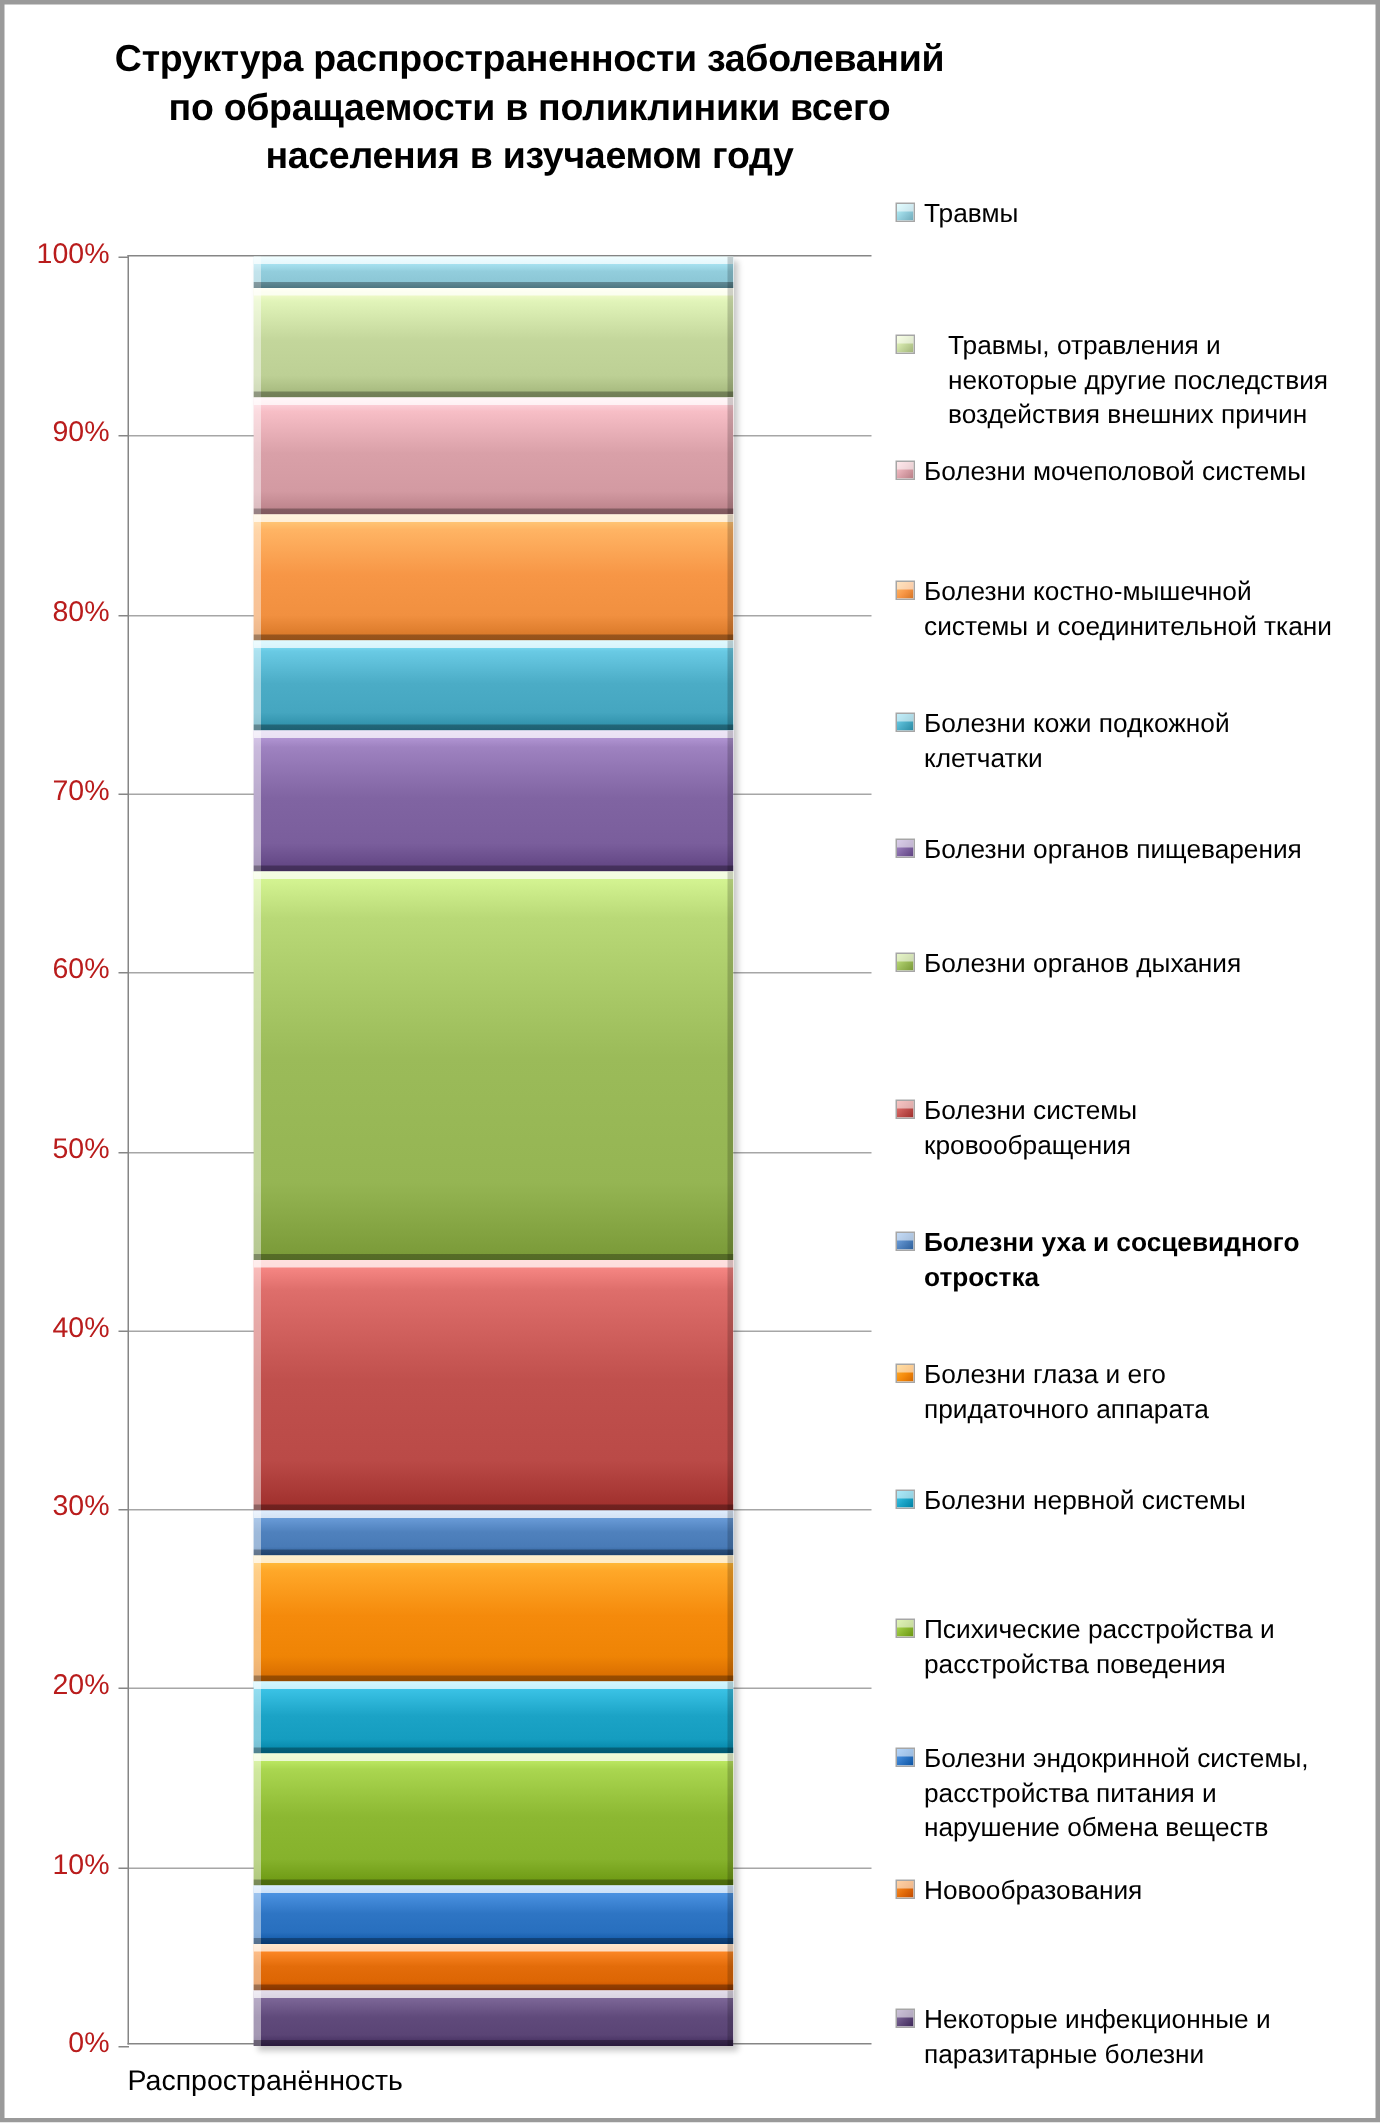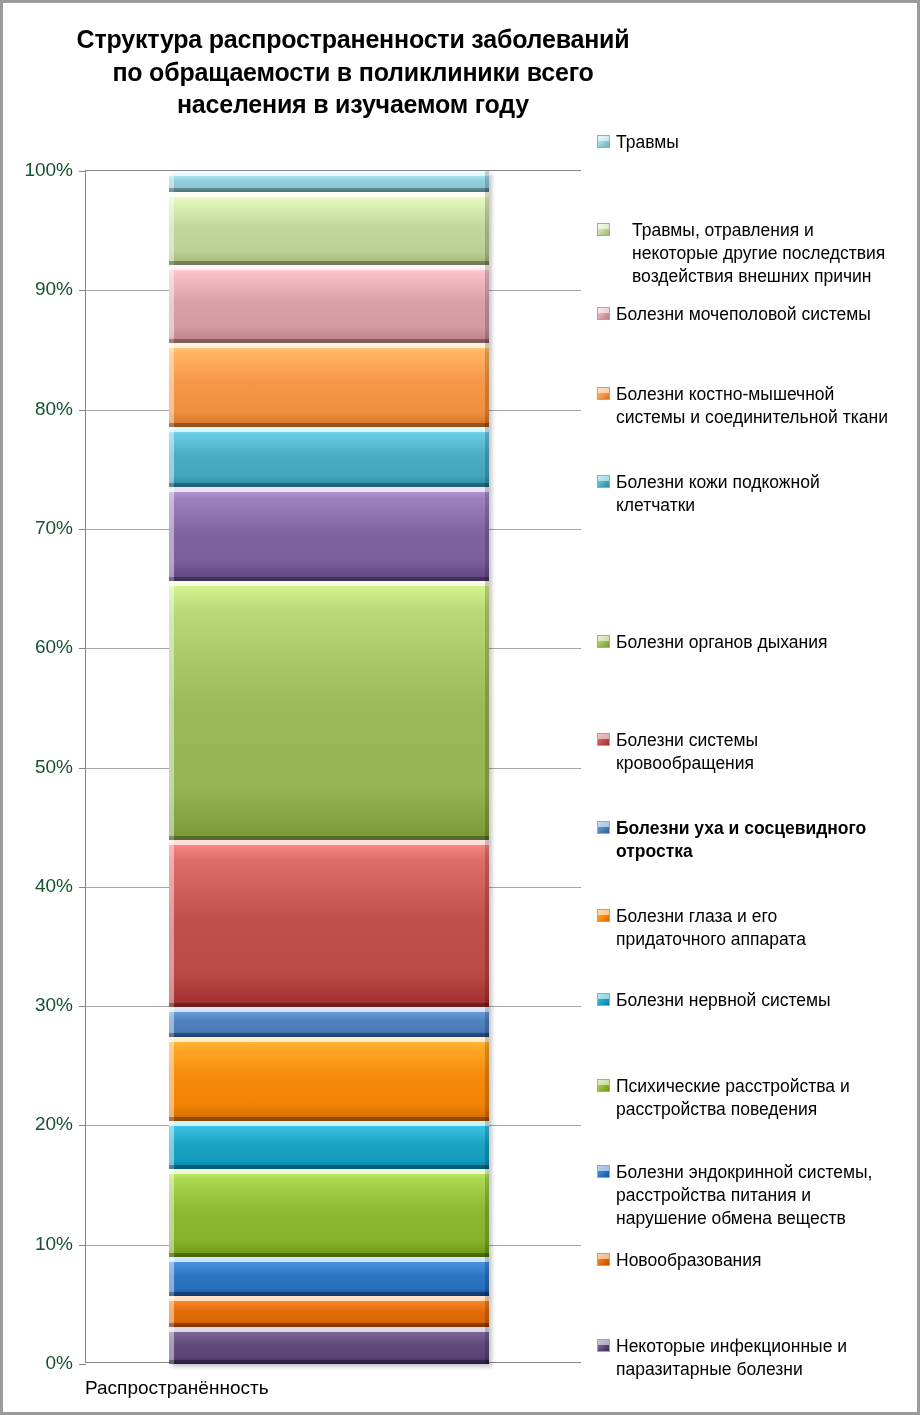--- a/index.html
+++ b/index.html
@@ -59,21 +59,21 @@
     left: -7px;
   }
 
   
   .y-label {
     position: absolute;
     right: 850px;
     width: 70px;
     text-align: right;
     font-size: 19px;
-    color: #14532d;
+    color: #b91c1c;
     transform: translateY(-50%);
   }
   #y-axis-labels {
     position: absolute;
     left: 0; top: 0;
     width: 920px; height: 1415px;
     pointer-events: none;
   }
   #y-axis-labels .y-label {
     right: auto;
@@ -362,20 +362,27 @@
 системы и соединительной ткани</span>
       </div>
       <div class="legend-item" style="top: 340px;">
         <span class="legend-swatch">
           <span class="sw-face" style="background: linear-gradient(135deg, rgb(120, 217, 243) 0%, rgb(75, 172, 198) 55%, rgb(40, 137, 163) 100%);"></span>
           <span class="sw-hl"></span>
         </span>
         <span class="legend-label">Болезни кожи подкожной
 клетчатки</span>
       </div>
+      <div class="legend-item" style="top: 424px;">
+        <span class="legend-swatch">
+          <span class="sw-face" style="background: linear-gradient(135deg, rgb(173, 145, 207) 0%, rgb(128, 100, 162) 55%, rgb(93, 65, 127) 100%);"></span>
+          <span class="sw-hl"></span>
+        </span>
+        <span class="legend-label">Болезни органов пищеварения</span>
+      </div>
       <div class="legend-item" style="top: 500px;">
         <span class="legend-swatch">
           <span class="sw-face" style="background: linear-gradient(135deg, rgb(200, 232, 134) 0%, rgb(155, 187, 89) 55%, rgb(120, 152, 54) 100%);"></span>
           <span class="sw-hl"></span>
         </span>
         <span class="legend-label">Болезни органов дыхания</span>
       </div>
       <div class="legend-item" style="top: 598px;">
         <span class="legend-swatch">
           <span class="sw-face" style="background: linear-gradient(135deg, rgb(237, 125, 122) 0%, rgb(192, 80, 77) 55%, rgb(157, 45, 42) 100%);"></span>

